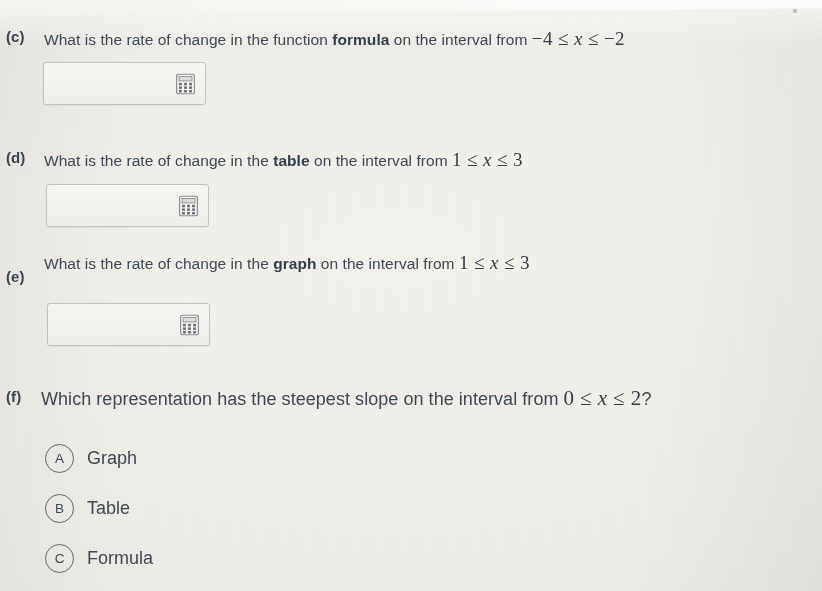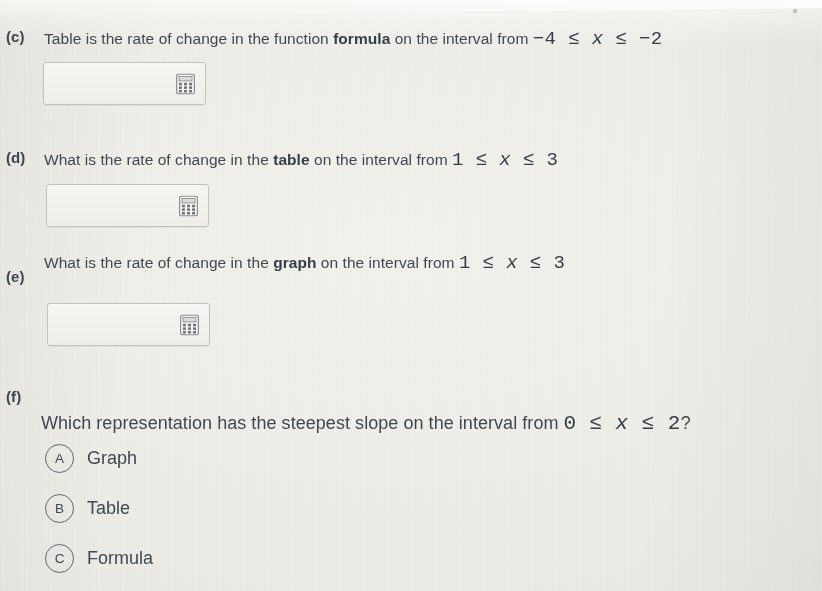--- a/index.html
+++ b/index.html
@@ -62,25 +62,25 @@
     white-space: nowrap;
   }
   .q-text {
     position: absolute;
     left: 44px;
     font-size: 15.5px;
     color: #3e4953;
     white-space: nowrap;
     letter-spacing: 0.05px;
   }
-  .q-text.big { font-size: 18px; left: 41px; margin-top: 26px; }
+  .q-text.big { font-size: 18px; left: 41px; }
   .q-text b { font-weight: bold; color: #333f4a; }
 
   .math {
-    font-family: Liberation Mono, monospace;
+    font-family: Liberation Serif, serif;
     font-size: 19px;
     letter-spacing: 0.4px;
     color: #323d48;
   }
   .math.big { font-size: 21px; }
   .math i { font-style: italic; }
 
   
   .answer-box {
     position: absolute;
@@ -130,21 +130,21 @@
 <body>
 
 <div id="paper"></div>
 <div id="page-edge"></div>
 <div id="speck"></div>
 
 <div id="content">
 
   <div class="q-block">
     <span class="q-label" style="top:28px;">(c)</span>
-    <span class="q-text" style="top:28px;"><span>Table is the rate of change in the function </span><b>formula</b><span> on the interval from </span><span class="math"><span>−4</span> <span>≤</span> <i>x</i> <span>≤</span> <span>−2</span></span></span>
+    <span class="q-text" style="top:28px;"><span>What is the rate of change in the function </span><b>formula</b><span> on the interval from </span><span class="math"><span>−4</span> <span>≤</span> <i>x</i> <span>≤</span> <span>−2</span></span></span>
 
     <div class="answer-box" style="left:43px; top:62px; width:161px; height:41px;">
       <span class="calc-icon">
         <svg viewBox="0 0 19 21" width="19" height="21" aria-hidden="true">
           <rect x="0.6" y="0.6" width="17.8" height="19.8" rx="2.2" fill="#f4f3ef" stroke="#8c9097" stroke-width="1.2"></rect>
           <rect x="3" y="3" width="13" height="4.4" fill="#dddbd4" stroke="#8c9097" stroke-width="0.9"></rect>
           <g fill="#6d7279">
             <rect x="3" y="9.3" width="2.9" height="2.5"></rect>
             <rect x="8.05" y="9.3" width="2.9" height="2.5"></rect>
             <rect x="13.1" y="9.3" width="2.9" height="2.5"></rect>

